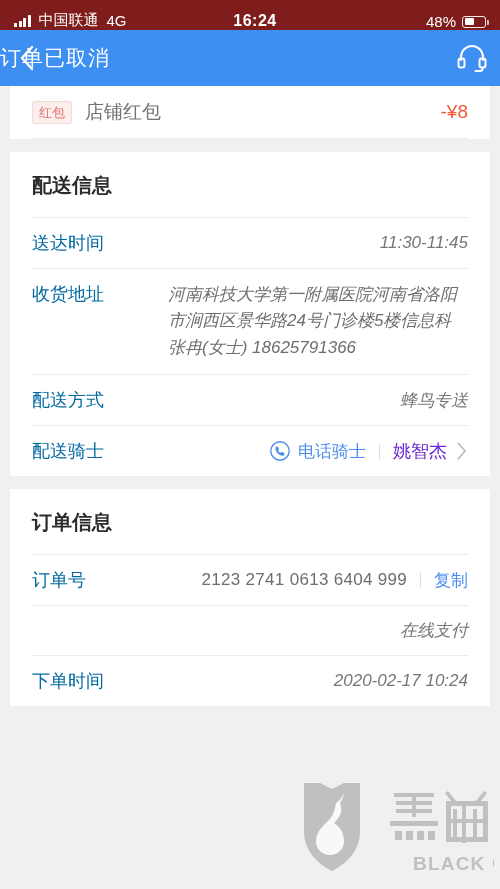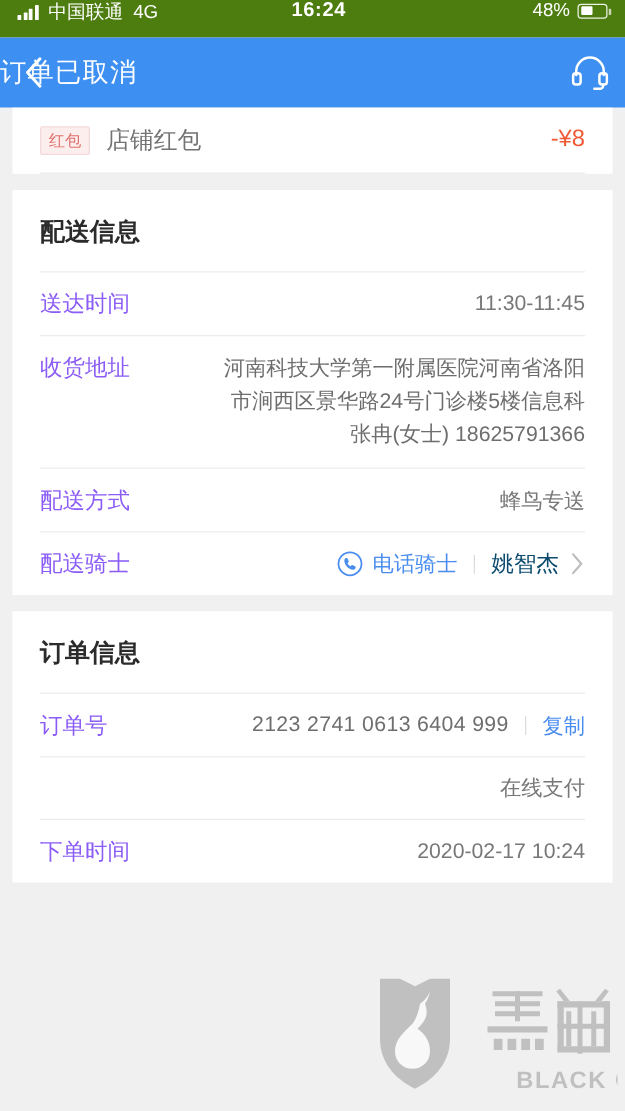--- a/index.html
+++ b/index.html
@@ -11,23 +11,23 @@
     height: 889px;
     background: #f0f0f0;
     font-family: "Liberation Sans", "DejaVu Sans", sans-serif;
     overflow: hidden;
     position: relative;
   }
 
   
   .statusbar {
     height: 30px;
-    background: #4d7c0f;
-    display: flex;
-    align-items: flex-start;
+    background: #7f1d1d;
+    display: flex;
+    align-items: flex-end;
     padding: 0 14px;
     color: #ffffff;
     font-size: 16px;
     box-sizing: border-box;
     position: relative;
   }
   .sb-left {
     display: flex;
     align-items: center;
     gap: 8px;
@@ -193,44 +193,45 @@
   .pay-amount { font-size: 27px; font-weight: bold; letter-spacing: -.5px;}
 
   .section-title {
     font-size: 20px;
     font-weight: bold;
     color: #2b2b2b;
     padding: 20px 0 18px;
   }
   .label {
     font-size: 18px;
-    color: #8b5cf6;
+    color: #0369a1;
     white-space: nowrap;
     min-width: 96px;
   }
   .value {
     margin-left: auto;
     font-size: 17px;
     color: #777777;
-    text-align: right;
+    text-align: left;
+    font-style: italic;
   }
   .value.addr {
     line-height: 1.55;
     max-width: 300px;
     color: #6e6e6e;
   }
   .sep {
     display: inline-block;
     width: 1px;
     height: 15px;
     background: #dcdcdc;
     margin: 0 13px;
     vertical-align: middle;
   }
-  .rider-name { color: #0c4a6e; font-size: 18px; }
+  .rider-name { color: #6d28d9; font-size: 18px; }
   .chev-right { margin-left: 9px; }
   .order-no {
     font-size: 17px;
     color: #6e6e6e;
     letter-spacing: .3px;
   }
   .copy { color: #4a8def; font-size: 17px; }
 
   .rider-row-right {
     margin-left: auto;

